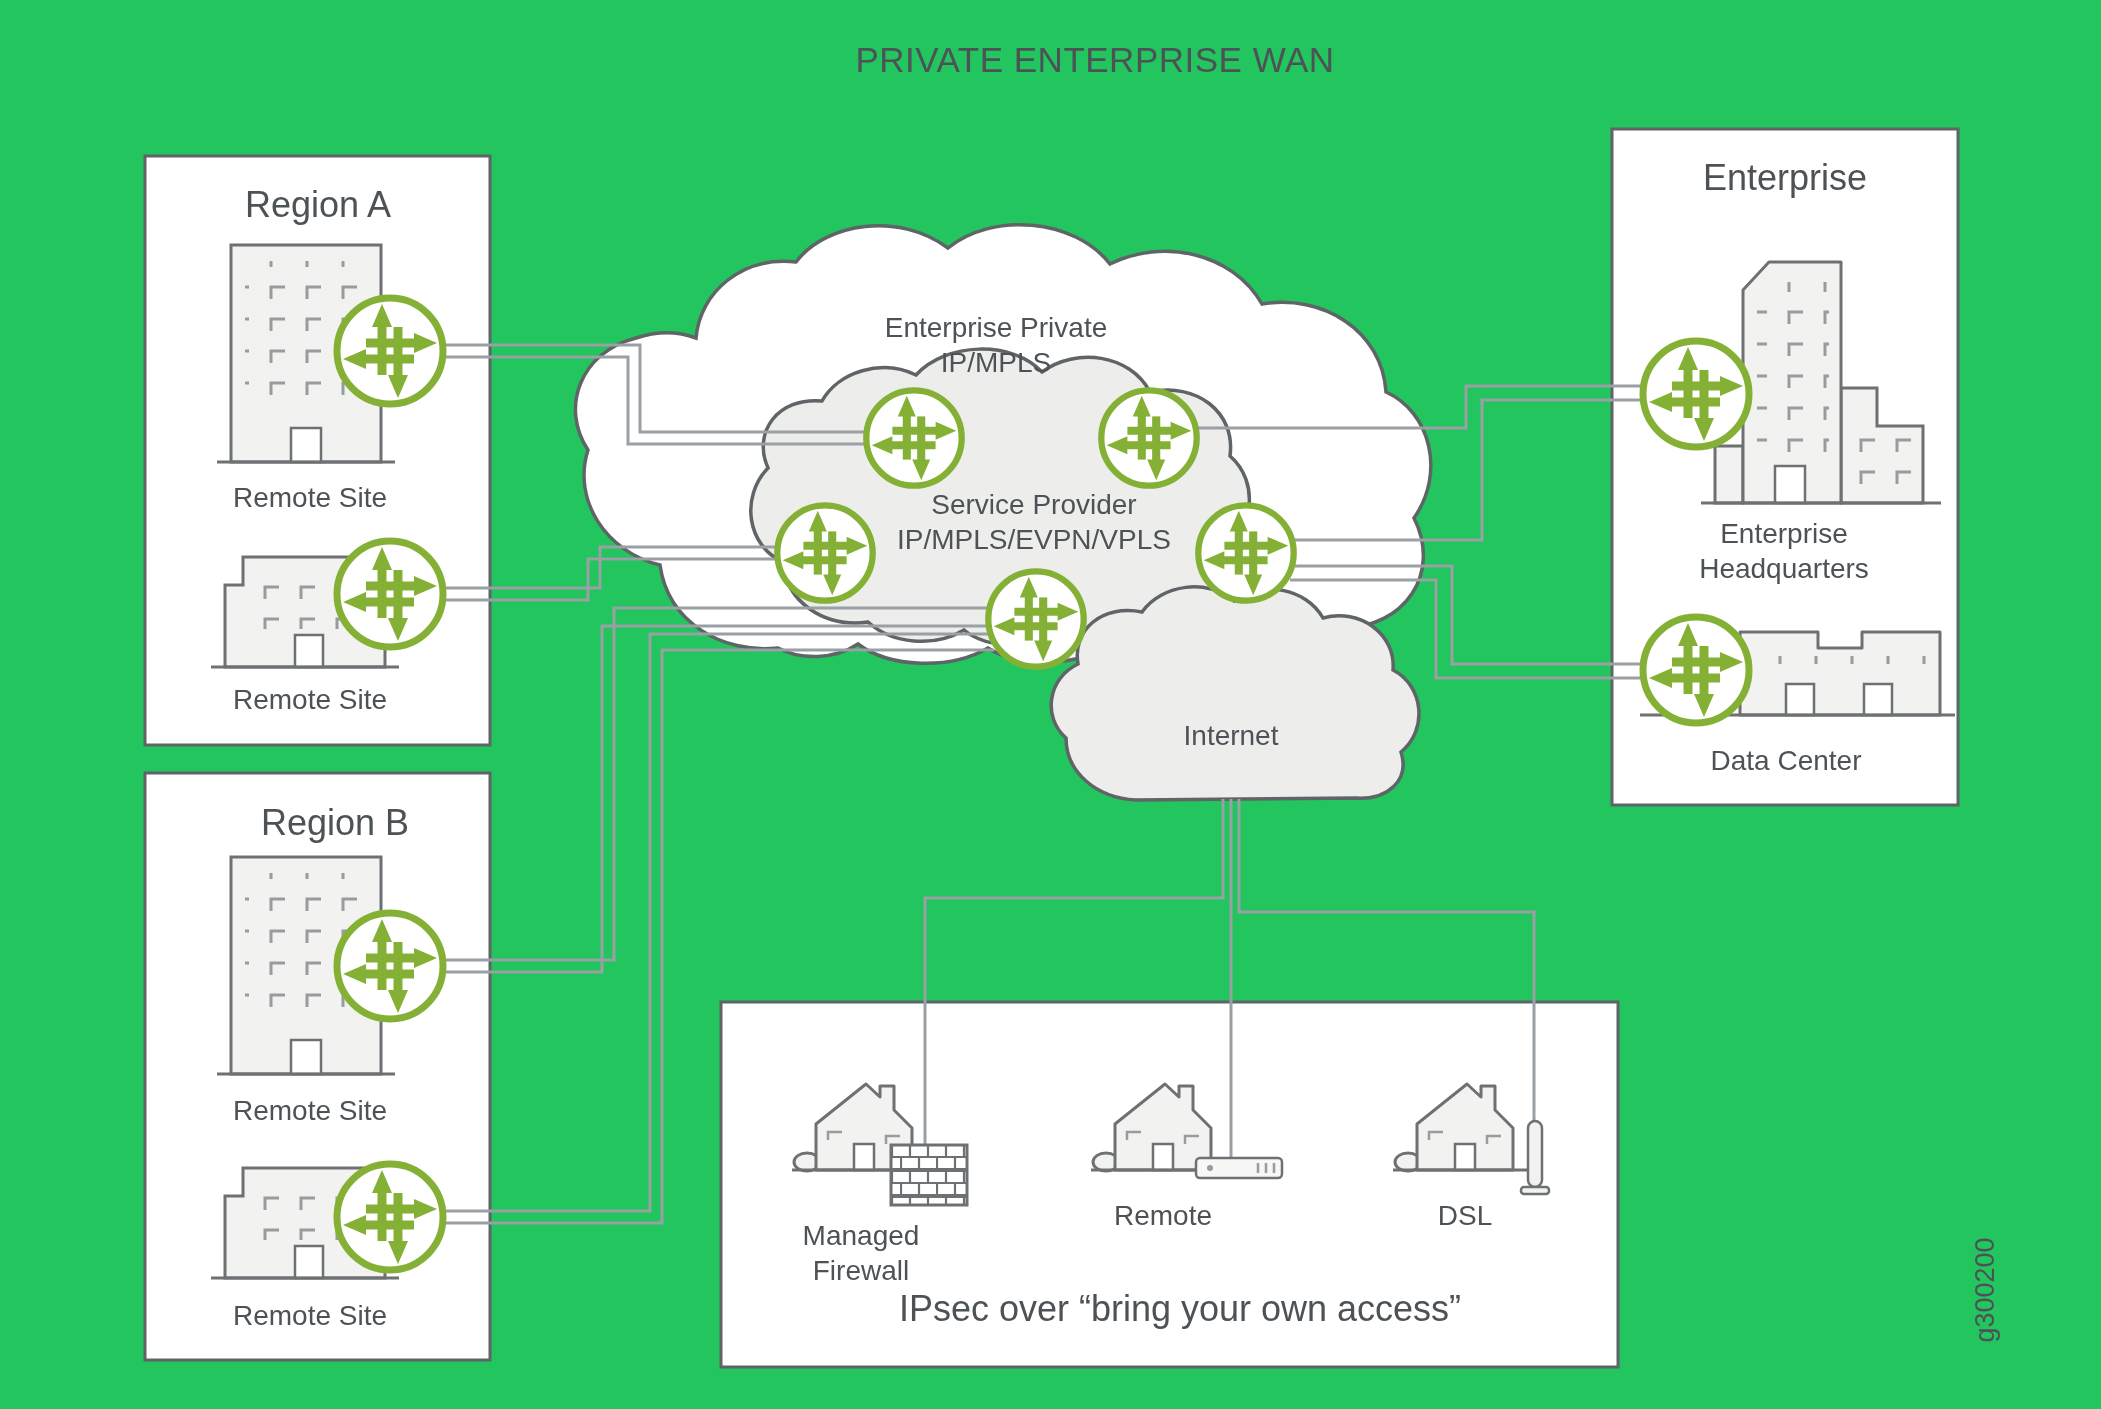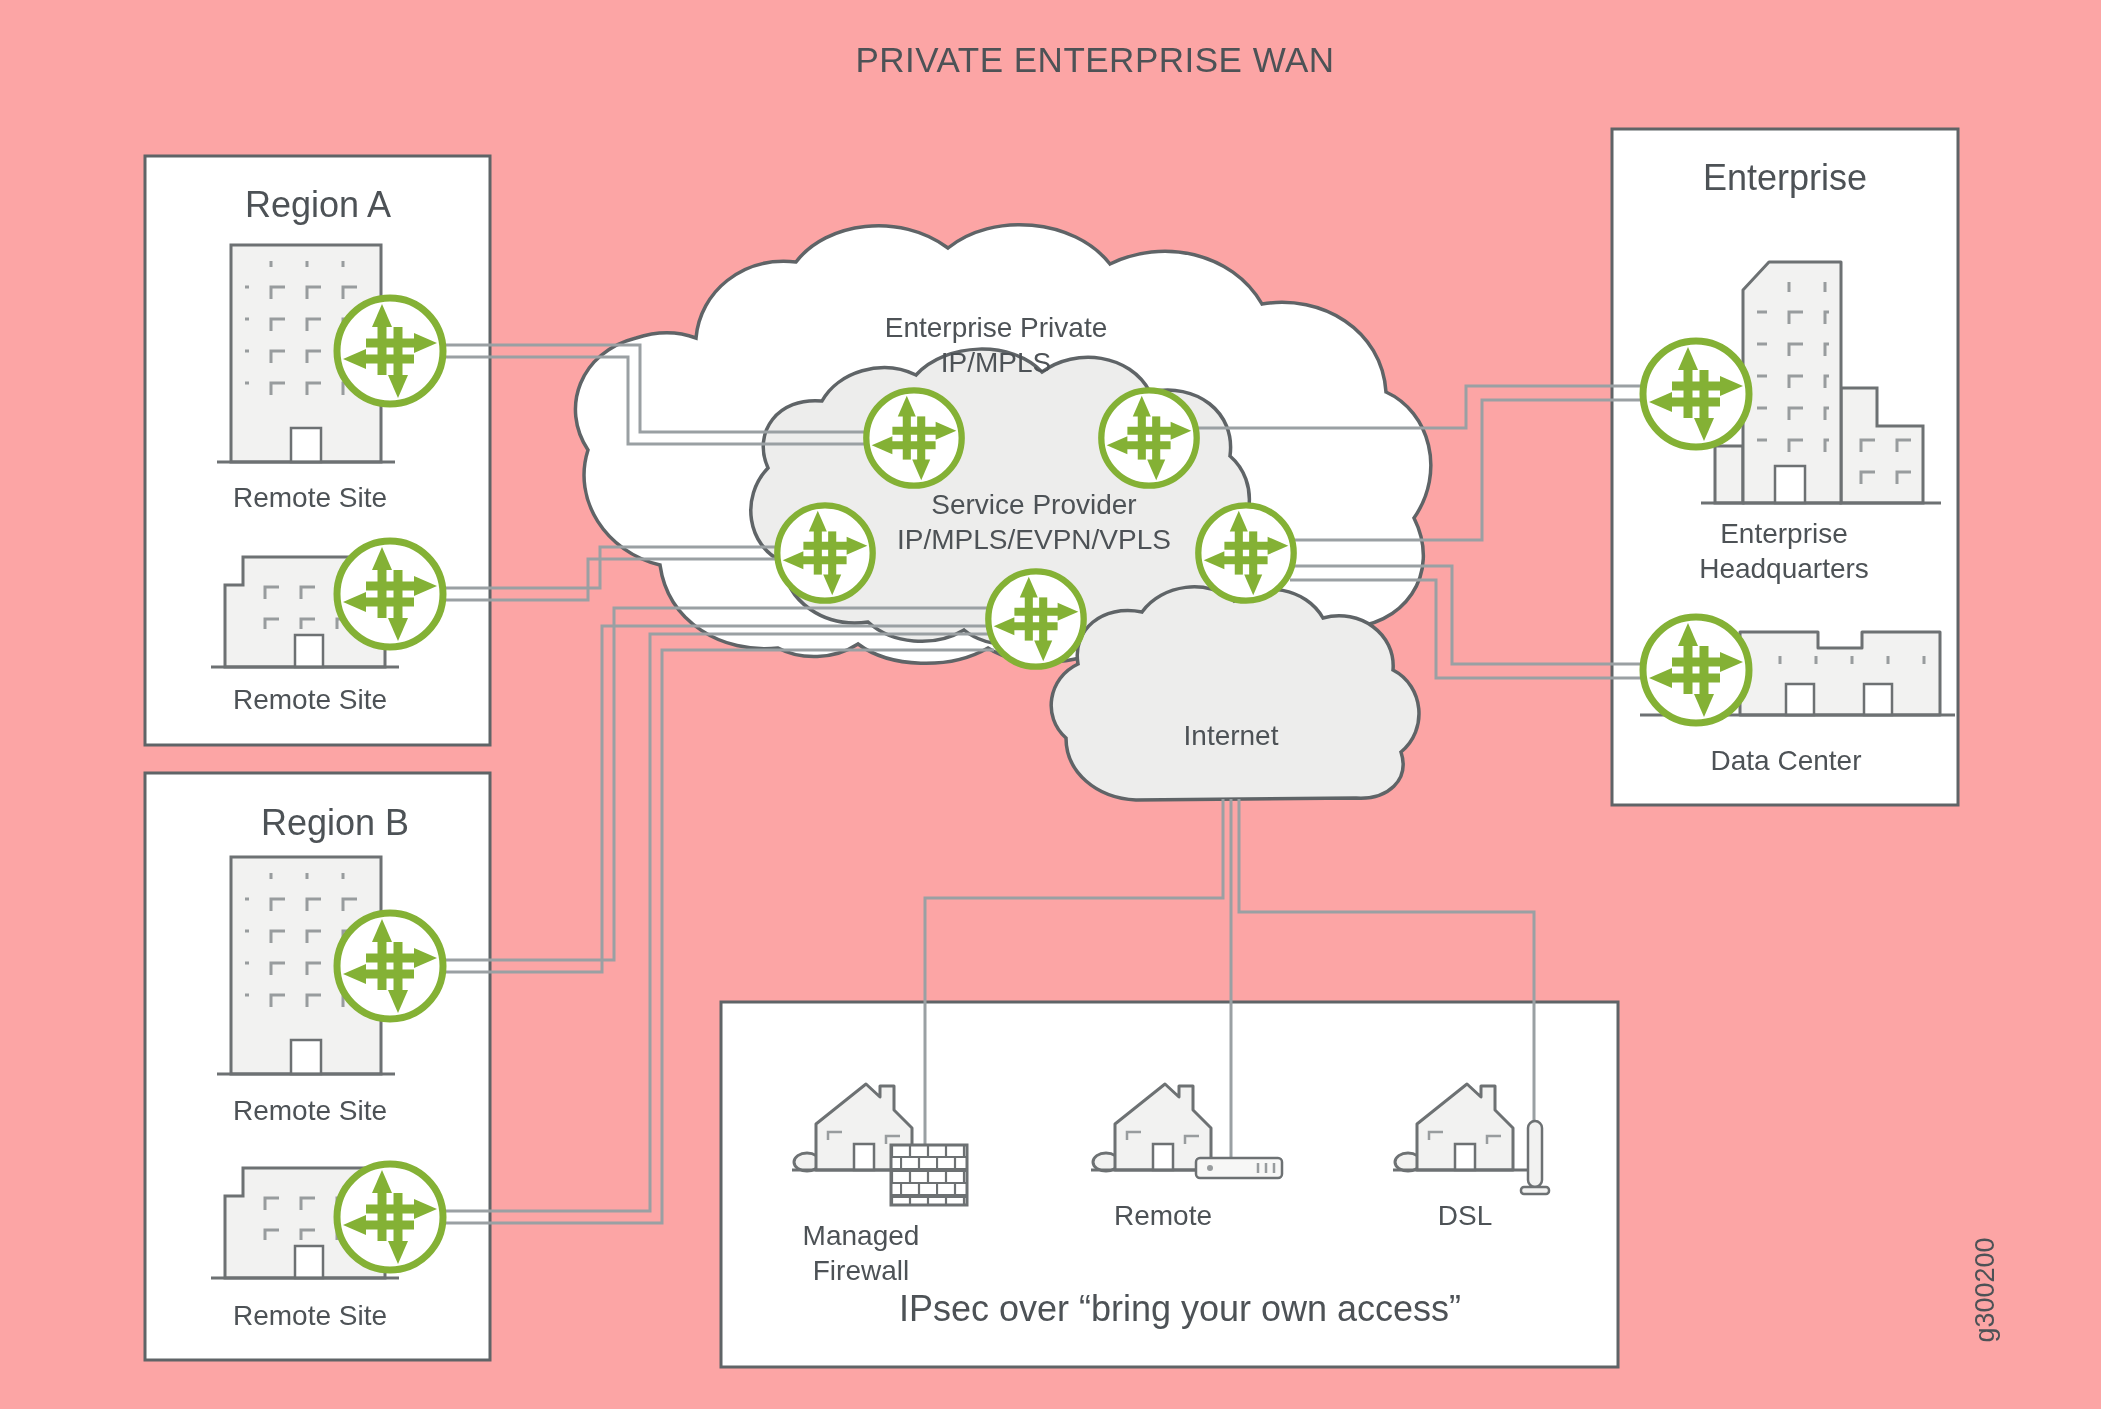--- a/index.html
+++ b/index.html
@@ -1,17 +1,17 @@
 <!DOCTYPE html>
 <html><head>
 <meta charset="utf-8">
 <style>
   html,body{margin:0;padding:0;background:#ffffff;}
   .stage{
-    position:relative;width:2101px;height:1409px;background:#fca5a5;
+    position:relative;width:2101px;height:1409px;background:#22c55e;
     font-family:"Liberation Sans", sans-serif;color:#4d5256;overflow:hidden;
   }
   .stage svg{position:absolute;left:0;top:0;}
   .lbl{
     position:absolute;transform:translateX(-50%);text-align:center;
     white-space:pre-line;line-height:1.25;color:#4d5256;z-index:2;
   }
   .fs-node{font-size:28px;}
   .fs-section{font-size:36px;}
   .fs-title{font-size:35px;letter-spacing:0.5px;}

